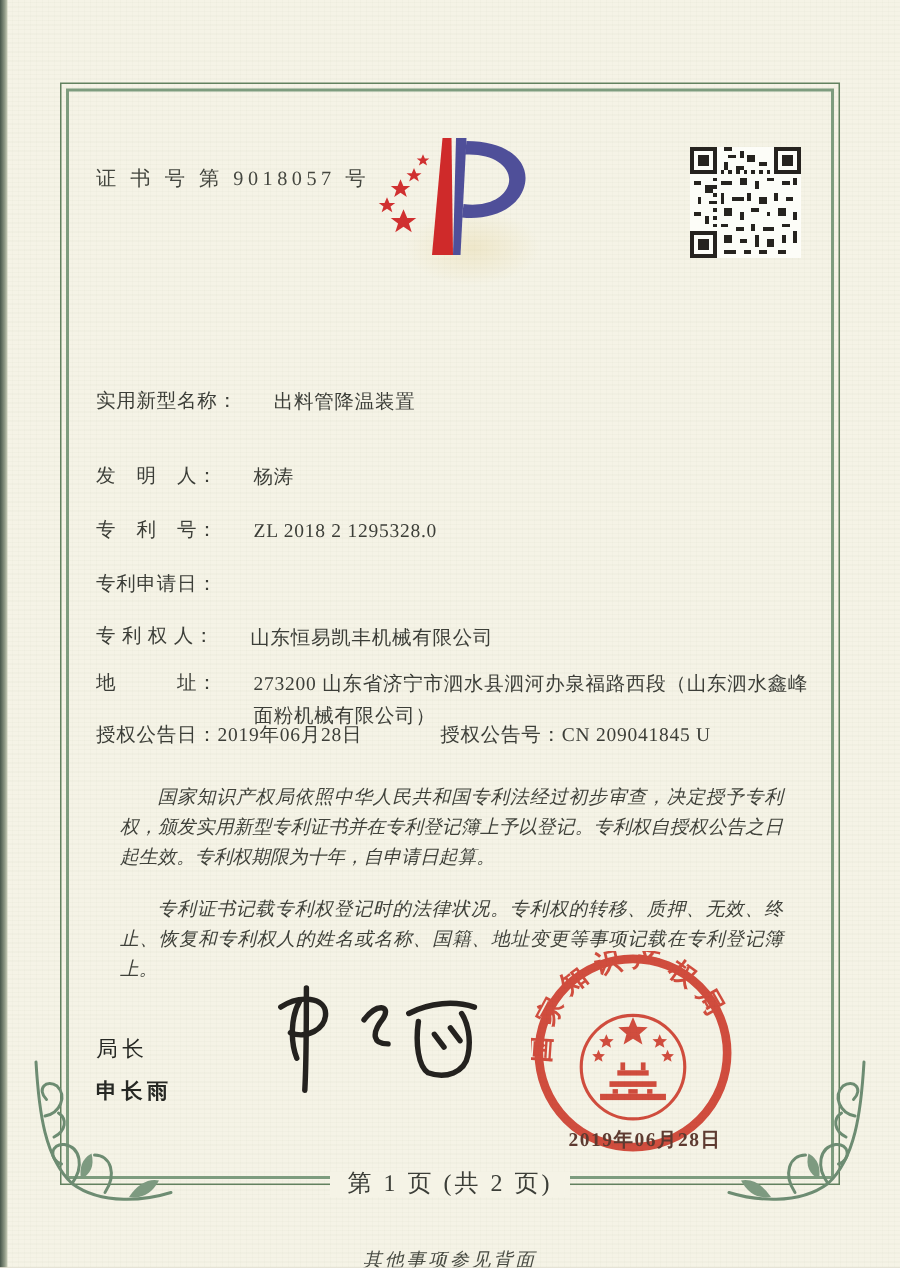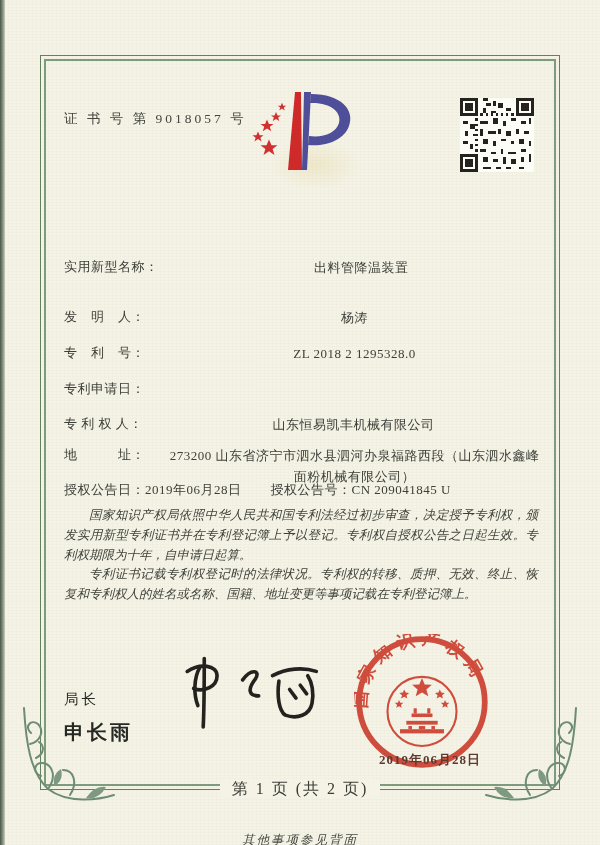--- a/index.html
+++ b/index.html
@@ -16,30 +16,30 @@
         border:1px solid #62815f;}
   .frame-inner{position:absolute;inset:3px;border:2px solid #7d9c7e;}
   .cert-no{position:absolute;left:64px;top:94px;font-size:13.5px;letter-spacing:3px;color:#44463f;margin-top:16px;}
   .logo{position:absolute;left:238px;top:86px;}
   .qr{position:absolute;left:460px;top:98px;width:74px;height:74px;}
   .title{position:absolute;left:0;top:188px;width:100%;text-align:center;
         font-size:34px;font-weight:700;letter-spacing:9px;color:#2c2c2c;}
   .fields{position:absolute;left:64px;top:0;width:476px;font-size:13px;letter-spacing:.5px;color:#3c3e38;}
   .row{position:absolute;left:0;display:flex;align-items:flex-start;width:476px;gap:18px;}
   .row .lbl{white-space:pre;flex:0 0 auto;margin-right:6px;}
-  .row .val{flex:1 1 auto;line-height:1.6;text-align:center;}
+  .row .val{flex:1 1 auto;line-height:1.6;}
   .r1{top:258px}.r2{top:308px}.r3{top:344px}.r4{top:380px}.r5{top:415px}.r6{top:446px}
   .grant{position:absolute;left:64px;top:481px;width:476px;font-size:13px;letter-spacing:.5px;color:#3c3e38;}
-  .grant .pair2{margin-left:29px;}
+  .grant .pair2{margin-left:52px;}
   .paras{position:absolute;left:64px;top:506px;width:474px;font-size:12.5px;line-height:1.58;
         font-style:italic;color:#3f413a;text-align:justify;}
-  .paras p{margin:0;text-indent:2em;}
+  .paras p{margin:16px;text-indent:2em;}
   .sig-title{position:absolute;left:64px;top:690px;font-size:14.5px;letter-spacing:3px;
         font-family:"Liberation Sans","DejaVu Sans",sans-serif;color:#262824;font-weight:400;}
-  .sig-name{position:absolute;left:64px;top:719px;font-size:20px;letter-spacing:3px;
+  .sig-name{position:absolute;left:64px;top:719px;font-size:14px;letter-spacing:3px;
         font-family:"Liberation Sans","DejaVu Sans",sans-serif;color:#262824;font-weight:600;}
   .signature{position:absolute;left:168px;top:652px;}
   .seal{position:absolute;left:354px;top:634px;mix-blend-mode:multiply;}
   .seal-date{position:absolute;left:352px;top:751px;width:156px;text-align:center;
         font-size:13px;letter-spacing:1px;color:#5d3a30;font-weight:600;}
   .footer-page{position:absolute;left:0;top:779px;width:100%;text-align:center;font-size:16px;
         letter-spacing:2px;color:#3c3e38;}
   .footer-page span{background:#f5f3e6;padding:0 12px;position:relative;z-index:3;}
   .back-note{position:absolute;left:0;top:832px;width:100%;text-align:center;font-size:12.5px;
         font-style:italic;letter-spacing:2px;color:#474a42;}

